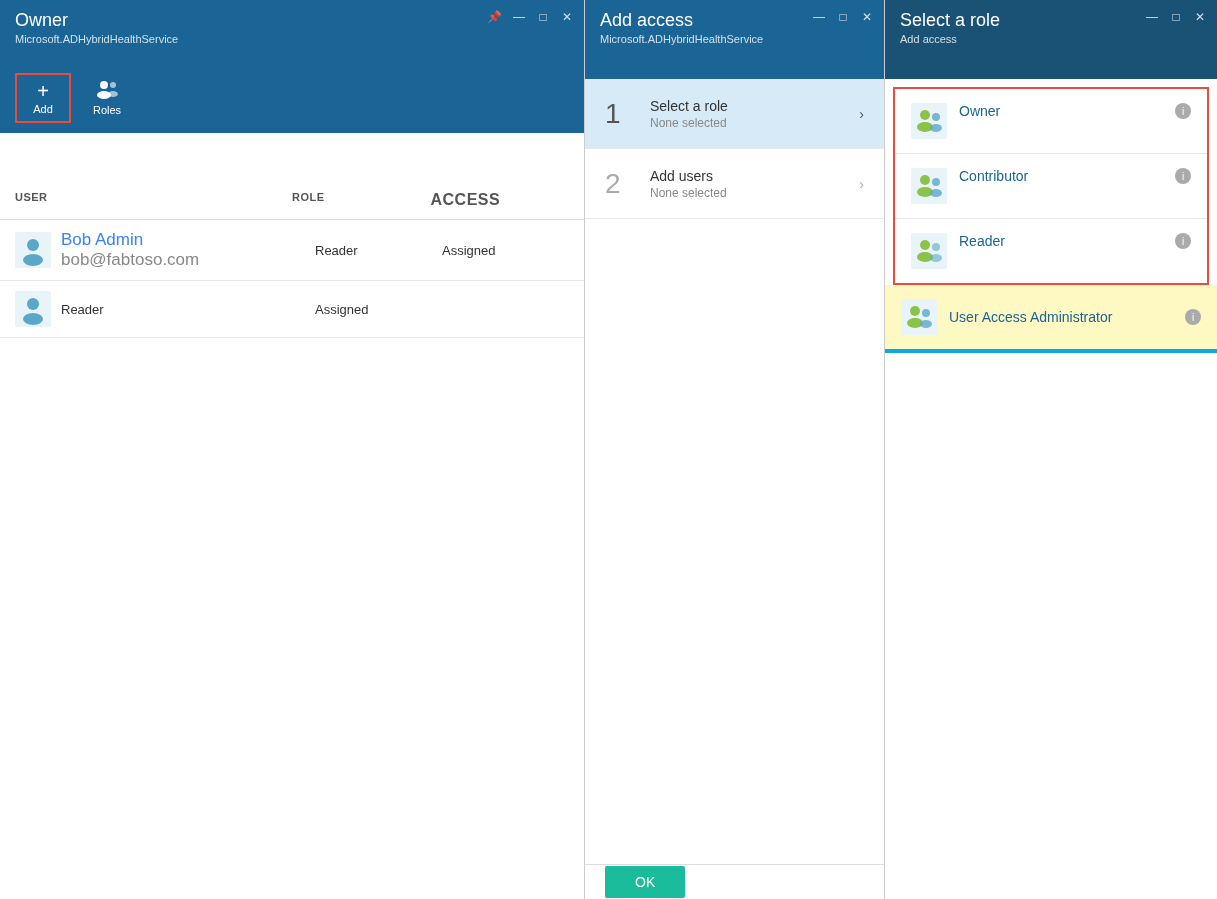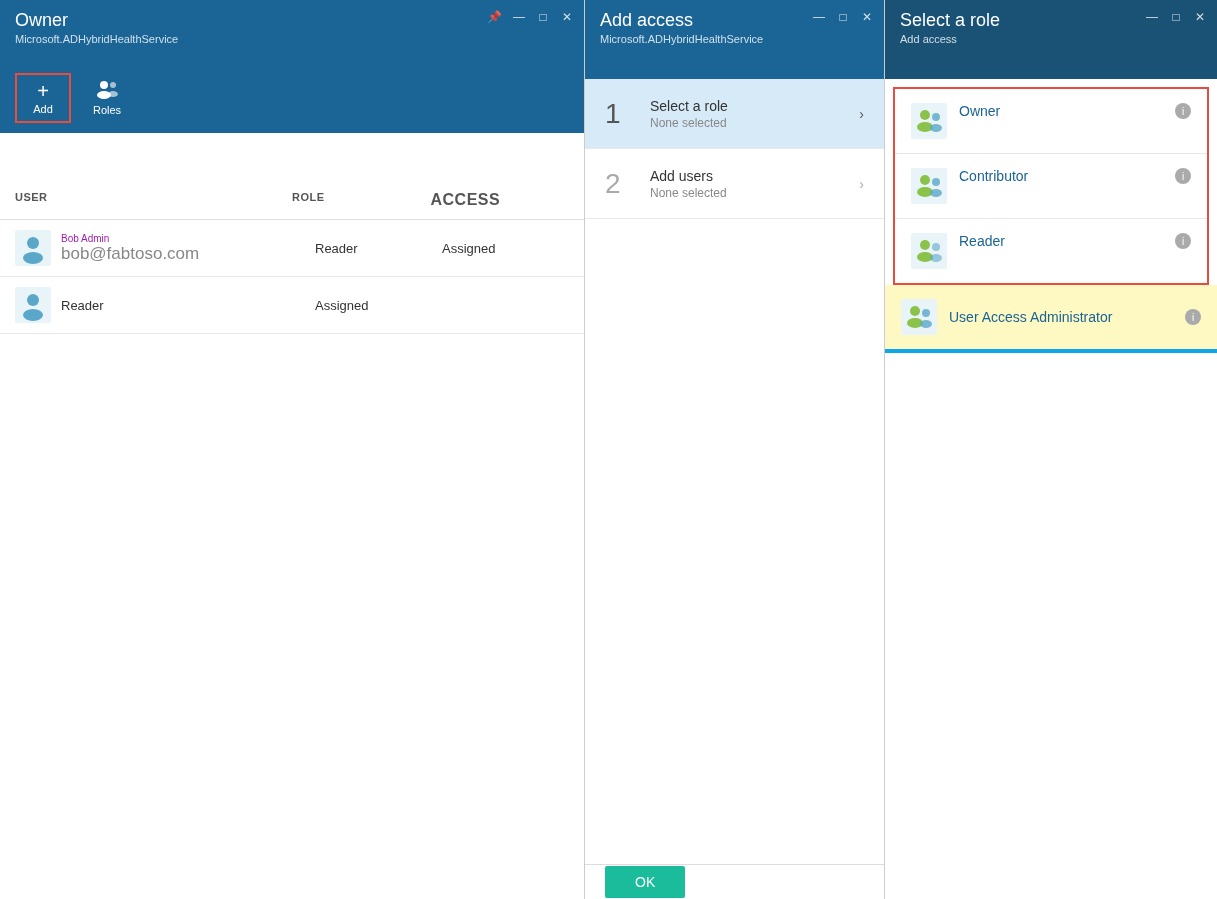--- a/index.html
+++ b/index.html
@@ -103,21 +103,21 @@
     }
 
     .user-avatar {
       width: 36px;
       height: 36px;
       margin-right: 10px;
       flex-shrink: 0;
     }
 
     .user-info { flex: 2; }
-    .user-name { font-size: 10px; color: #a21caf; font-weight: 400; }
+    .user-name { font-size: 17px; color: #3b82f6; font-weight: 400; }
     .user-email { font-size: 17px; color: #888; }
     .user-role { flex: 1; font-size: 13px; color: #333; }
     .user-access { flex: 1; font-size: 13px; color: #333; }
 
     
     .panel-add-access {
       width: 300px;
       height: 899px;
       background: #fff;
       display: flex;

